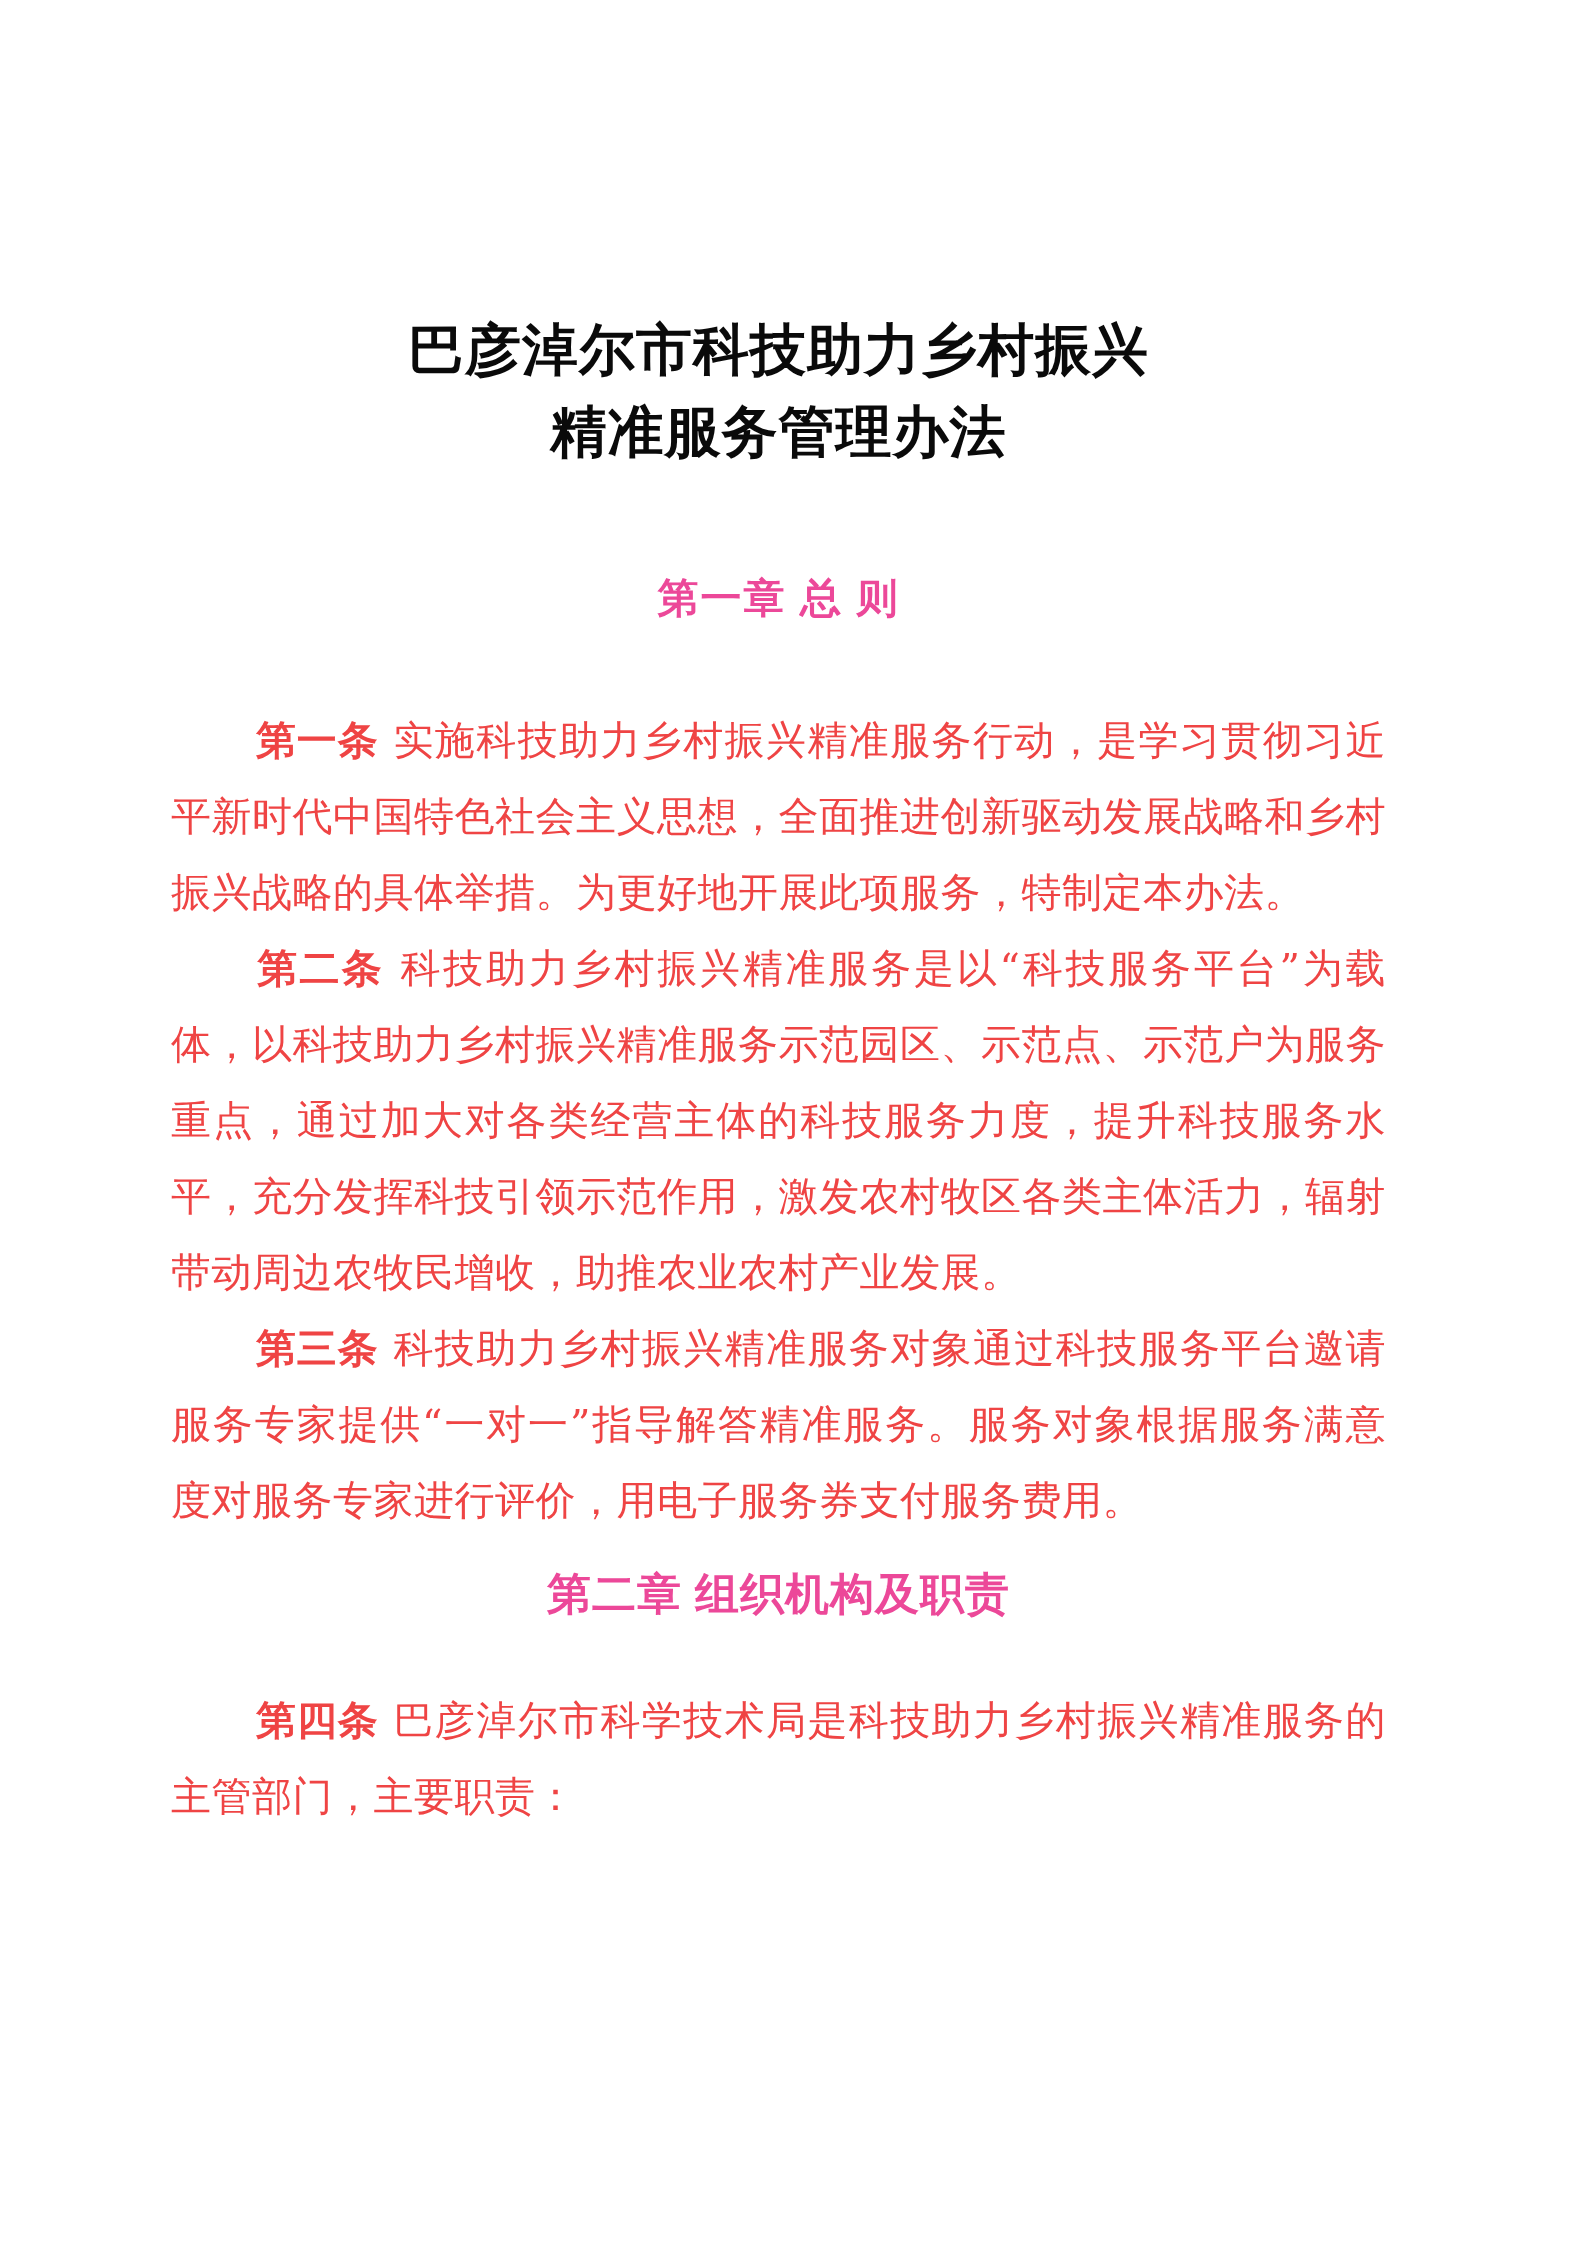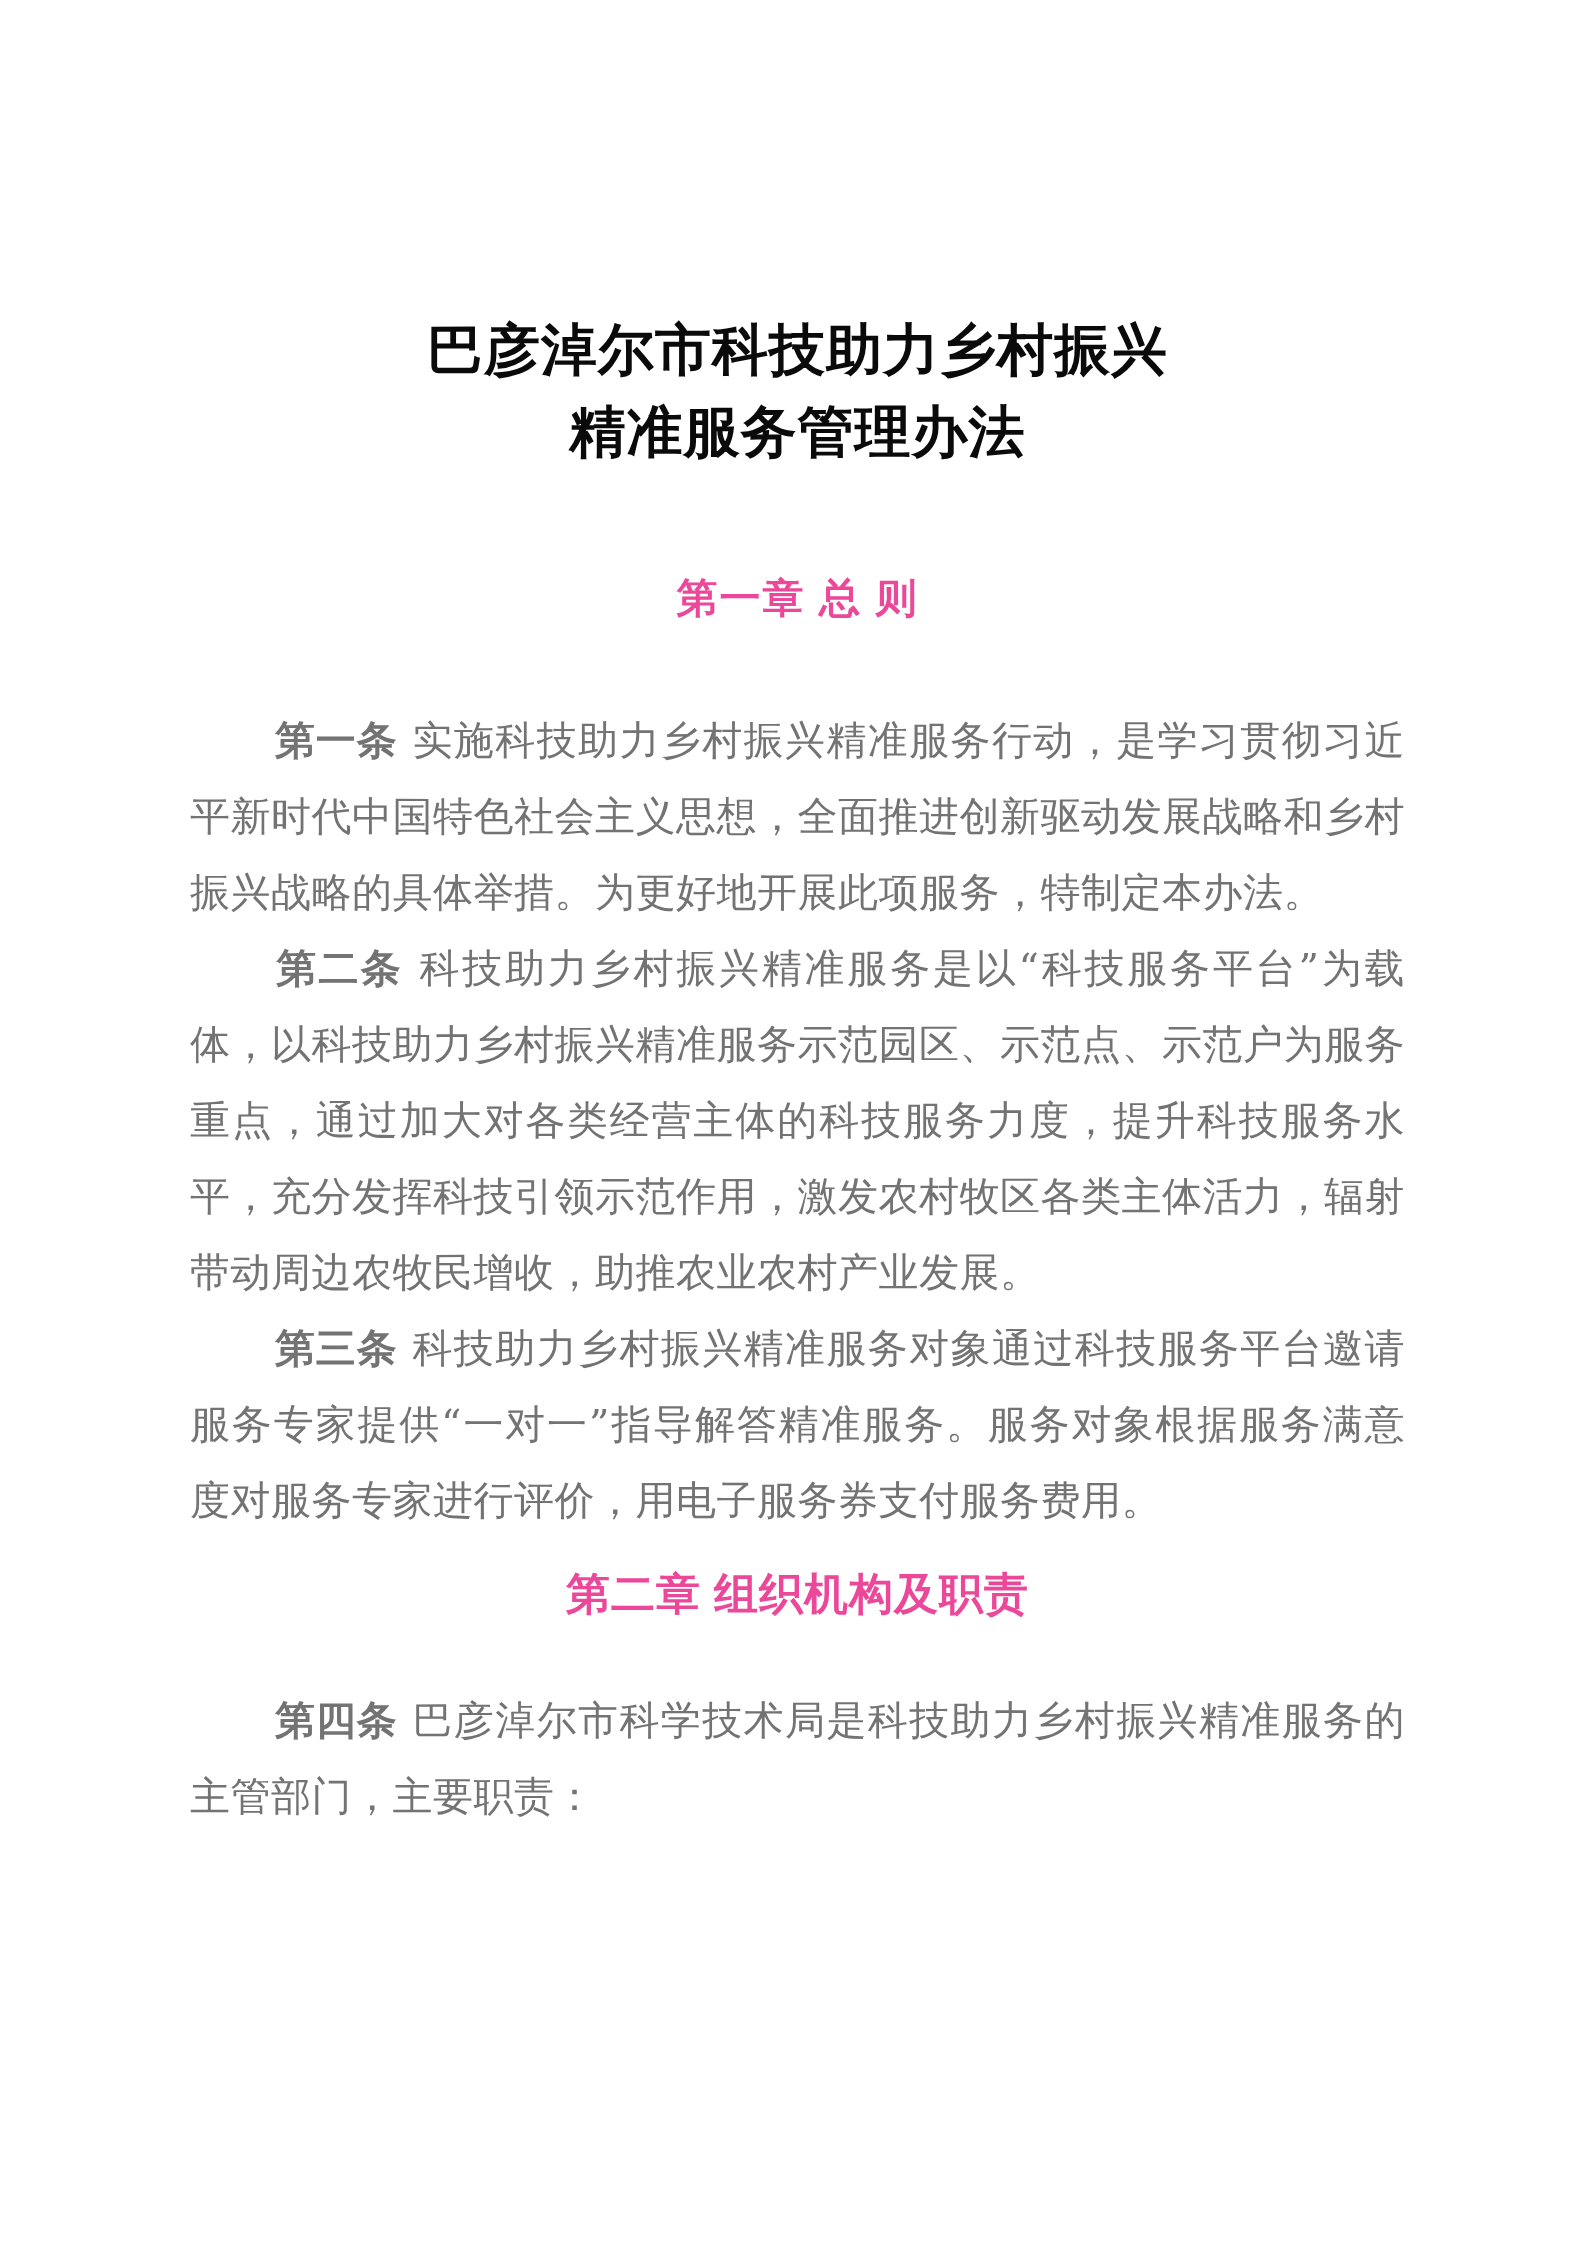--- a/index.html
+++ b/index.html
@@ -10,21 +10,21 @@
   .page {
     position: relative;
     width: 1587px;
     height: 2245px;
     background: #ffffff;
     box-sizing: border-box;
     overflow: hidden;
   }
   .content {
     position: absolute;
-    left: 190px;
+    left: 171px;
     top: 0;
     width: 1215px;
   }
 
   
   .doc-title {
     text-align: center;
     font-family: "DejaVu Serif", "Liberation Serif", serif;
     font-weight: bold;
     font-size: 56px;
@@ -54,21 +54,21 @@
 
   
   .body-block {
     margin-top: 74px;
   }
   .body-block.tight { margin-top: 58px; }
   .para {
     font-family: "DejaVu Serif", "Liberation Serif", serif;
     font-size: 40px;
     line-height: 76px;
-    color: #737373;
+    color: #ef4444;
     text-align: justify;
     text-justify: inter-character;
     letter-spacing: 0.5px;
     margin: 0;
   }
   .para .indent { display: inline-block; width: 84px; }
   .para .art-num {
     font-family: "Liberation Sans", "DejaVu Sans", sans-serif;
     font-weight: bold;
     font-size: 40px;

